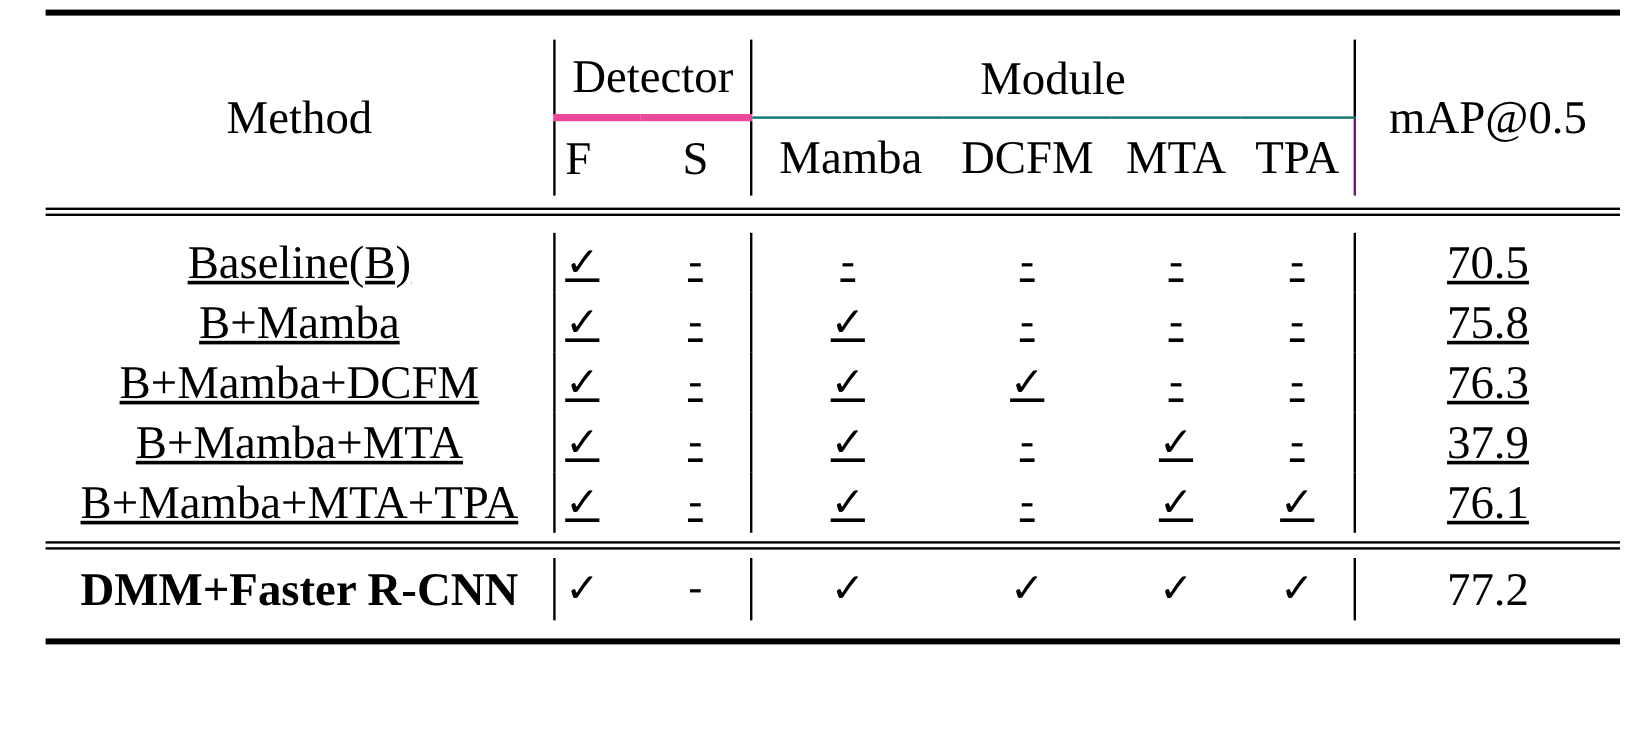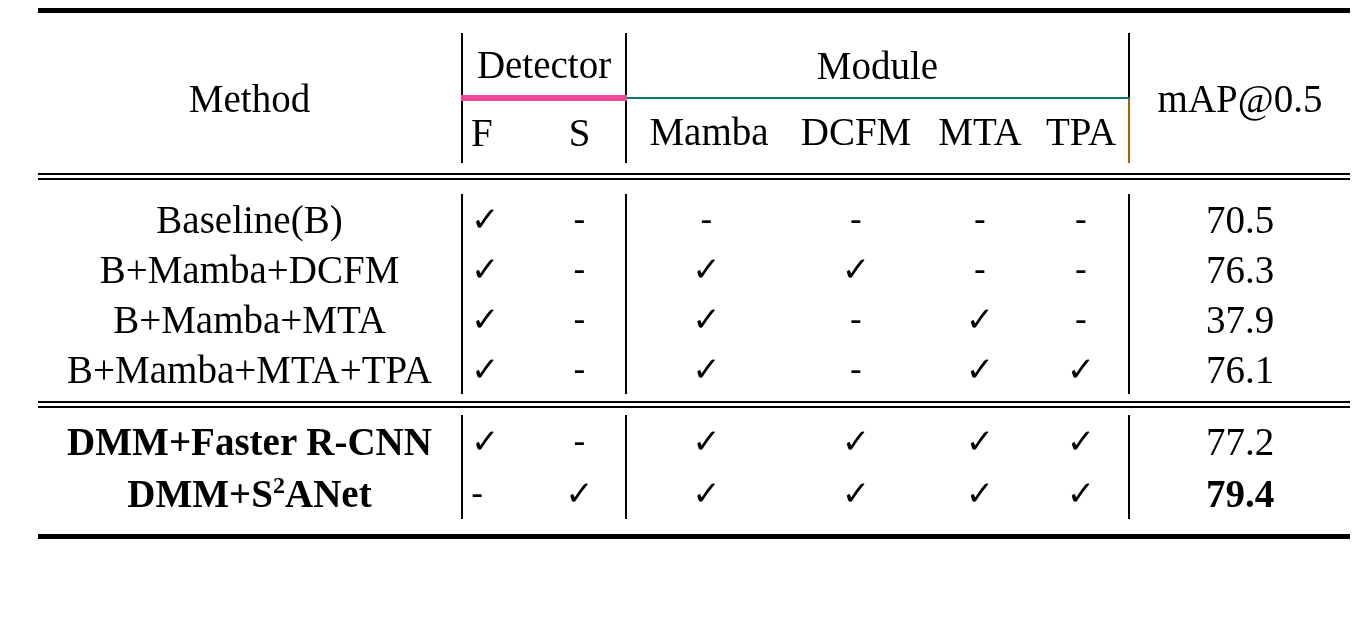--- a/index.html
+++ b/index.html
@@ -49,29 +49,29 @@
   #header-table tr.h2 th { height: 62px; }
   .detector-group {
     border-left: 2px solid #000;
     border-right: 2px solid #000;
     border-bottom: 6px solid #ec4899;
   }
   .module-group {
     border-right: 2px solid #000;
     border-bottom: 2px solid #0f766e;
   }
-  .map-head { border-left: 2px solid #a16207; }
+  .map-head { border-left: 2px solid #701a75; }
   .bar-left { border-left: 2px solid #000; }
 
   .col-left { text-align: left; padding-left: 8px; }
   .col-left-sm { text-align: center; padding-left: 5px; }
 
   
   #body-table-1 { margin-top: 14px; }
-  #body-table-1 td { height: 50px; }
+  #body-table-1 td { height: 50px; text-decoration: underline; }
   #body-table-2 { margin-top: 7px; }
   #body-table-2 td { height: 52px; margin-top: 32px; }
   #body-table-2 .method-cell, #body-table-2 .bold-val { font-weight: bold; }
 
   .ck { font-family: "DejaVu Sans", sans-serif; font-size: 34px; }
   sup.msup { font-size: 24px; vertical-align: super; line-height: 0; }
 </style>
 </head>
 <body>
 
@@ -126,20 +126,30 @@
       <td class="method-cell">Baseline(B)</td>
       <td class="bar-left col-left ck">✓</td>
       <td class="ck">-</td>
       <td class="bar-left ck">-</td>
       <td class="ck">-</td>
       <td class="ck">-</td>
       <td class="ck">-</td>
       <td class="bar-left">70.5</td>
     </tr>
     <tr>
+      <td class="method-cell">B+Mamba</td>
+      <td class="bar-left col-left ck">✓</td>
+      <td class="ck">-</td>
+      <td class="bar-left ck">✓</td>
+      <td class="ck">-</td>
+      <td class="ck">-</td>
+      <td class="ck">-</td>
+      <td class="bar-left">75.8</td>
+    </tr>
+    <tr>
       <td class="method-cell">B+Mamba+DCFM</td>
       <td class="bar-left col-left ck">✓</td>
       <td class="ck">-</td>
       <td class="bar-left ck">✓</td>
       <td class="ck">✓</td>
       <td class="ck">-</td>
       <td class="ck">-</td>
       <td class="bar-left">76.3</td>
     </tr>
     <tr>
@@ -182,28 +192,18 @@
         <tr>
       <td class="method-cell">DMM+Faster R-CNN</td>
       <td class="bar-left col-left ck">✓</td>
       <td class="ck">-</td>
       <td class="bar-left ck">✓</td>
       <td class="ck">✓</td>
       <td class="ck">✓</td>
       <td class="ck">✓</td>
       <td class="bar-left">77.2</td>
     </tr>
-    <tr>
-      <td class="method-cell"><span>DMM+S</span><sup class="msup">2</sup><span>ANet</span></td>
-      <td class="bar-left col-left ck">-</td>
-      <td class="ck">✓</td>
-      <td class="bar-left ck">✓</td>
-      <td class="ck">✓</td>
-      <td class="ck">✓</td>
-      <td class="ck">✓</td>
-      <td class="bar-left bold-val">79.4</td>
-    </tr>
   </tbody>
     </table>
 
   <div class="rule-thick bottom"></div>
 
 </div>
 
 </body></html>

